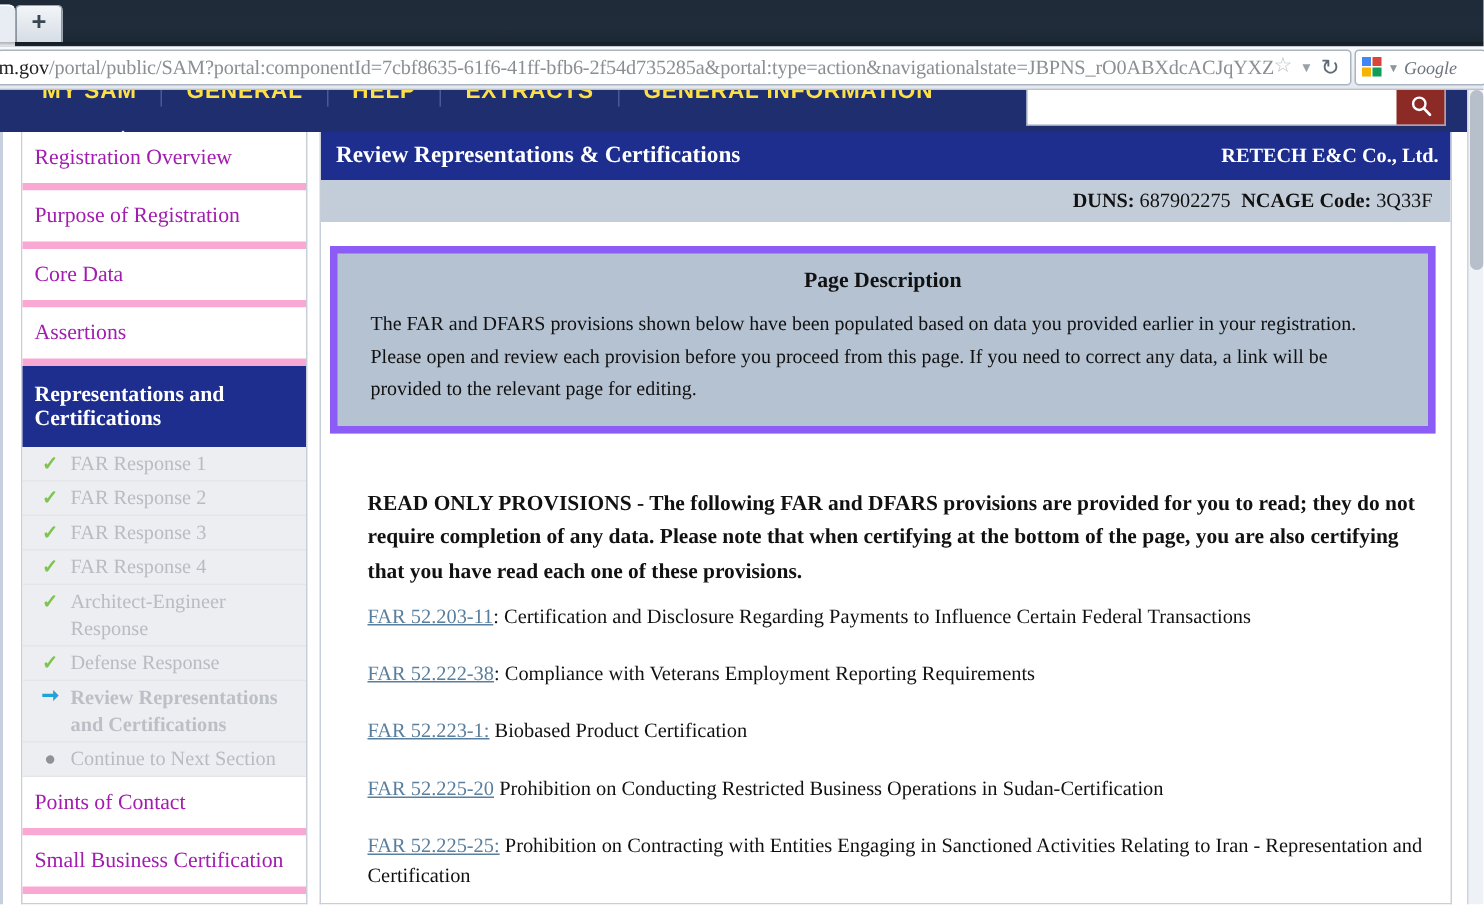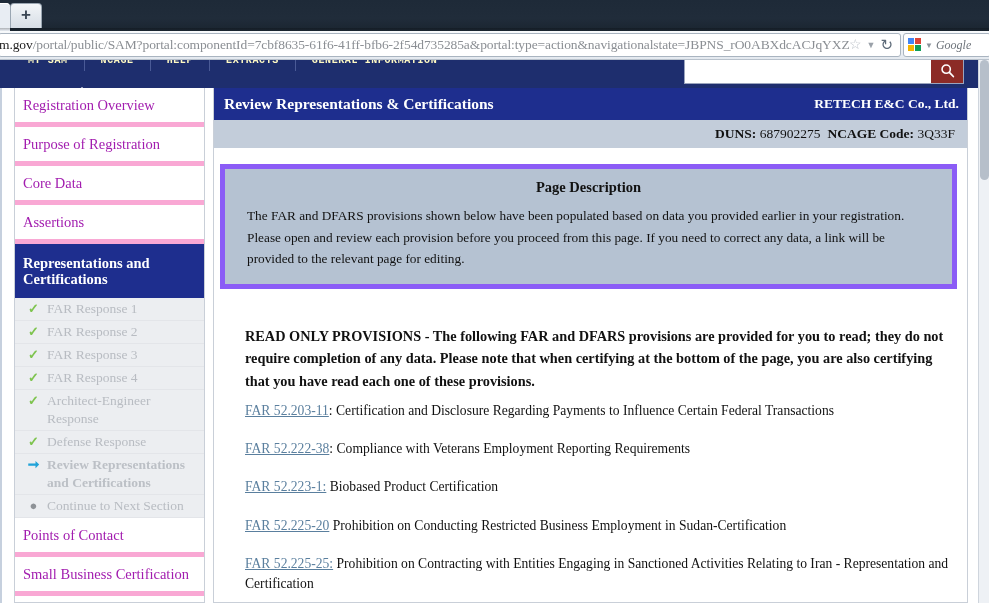--- a/index.html
+++ b/index.html
@@ -82,22 +82,22 @@
   
   .sam-topnav {
     position:absolute; left:0; top:0; width:978px; height:28px;
     background:#1e2e6e;
     overflow:hidden;
   }
   .sam-topnav .items {
     position:absolute; left:12px; top:-9px; display:flex;
   }
   .sam-topnav .nav-item {
-    color:#fef9c3; font-family:Liberation Mono, monospace; font-weight:bold;
-    font-size:10px; letter-spacing:0.6px; padding:0 16px;
+    color:#fde047; font-family:Liberation Sans, sans-serif; font-weight:bold;
+    font-size:15px; letter-spacing:0.6px; padding:0 16px;
     border-right:1px solid #4a5a96; line-height:20px;
     white-space:nowrap; cursor:pointer;
   }
   .sam-topnav .nav-item:last-child { border-right:none; }
 
   .sam-search-wrap {
     position:absolute; left:684px; top:-4px; width:280px; height:28px;
     background:#ffffff; border:1px solid #9aa4bd;
   }
   .sam-search-input {
@@ -255,21 +255,21 @@
     </div>
   </div>
 </div>
 
 <div id="page">
   <div class="win-edge-l"></div>
 
   <div class="sam-topnav">
     <div class="items">
       <div class="nav-item">MY SAM</div>
-      <div class="nav-item">NCAGE</div>
+      <div class="nav-item">GENERAL</div>
       <div class="nav-item">HELP</div>
       <div class="nav-item">EXTRACTS</div>
       <div class="nav-item">GENERAL INFORMATION</div>
     </div>
     <div class="sam-search-wrap">
       <input class="sam-search-input" type="text" placeholder="" style="">
       <button class="sam-search-btn">
         <svg viewBox="0 0 16 16">
           <circle cx="6.6" cy="6.6" r="4.4" fill="none" stroke="#ffffff" stroke-width="1.7"></circle>
           <line x1="10" y1="10" x2="14.2" y2="14.4" stroke="#ffffff" stroke-width="1.9" stroke-linecap="round"></line>
@@ -348,21 +348,21 @@
       <div class="prov">
         <a>FAR 52.203-11</a><span class="sep">:</span> <span>Certification and Disclosure Regarding Payments to Influence Certain Federal Transactions</span>
       </div>
       <div class="prov">
         <a>FAR 52.222-38</a><span class="sep">:</span> <span>Compliance with Veterans Employment Reporting Requirements</span>
       </div>
       <div class="prov">
         <a>FAR 52.223-1:</a><span class="sep"></span> <span>Biobased Product Certification</span>
       </div>
       <div class="prov">
-        <a>FAR 52.225-20</a><span class="sep"></span> <span>Prohibition on Conducting Restricted Business Employment in Sudan-Certification</span>
+        <a>FAR 52.225-20</a><span class="sep"></span> <span>Prohibition on Conducting Restricted Business Operations in Sudan-Certification</span>
       </div>
       <div class="prov">
         <a>FAR 52.225-25:</a><span class="sep"></span> <span>Prohibition on Contracting with Entities Engaging in Sanctioned Activities Relating to Iran - Representation and Certification</span>
       </div>
     </div>
   </div>
 
   <div class="page-scroll">
     <div class="arrow-up"></div>
     <div class="thumb"></div>

